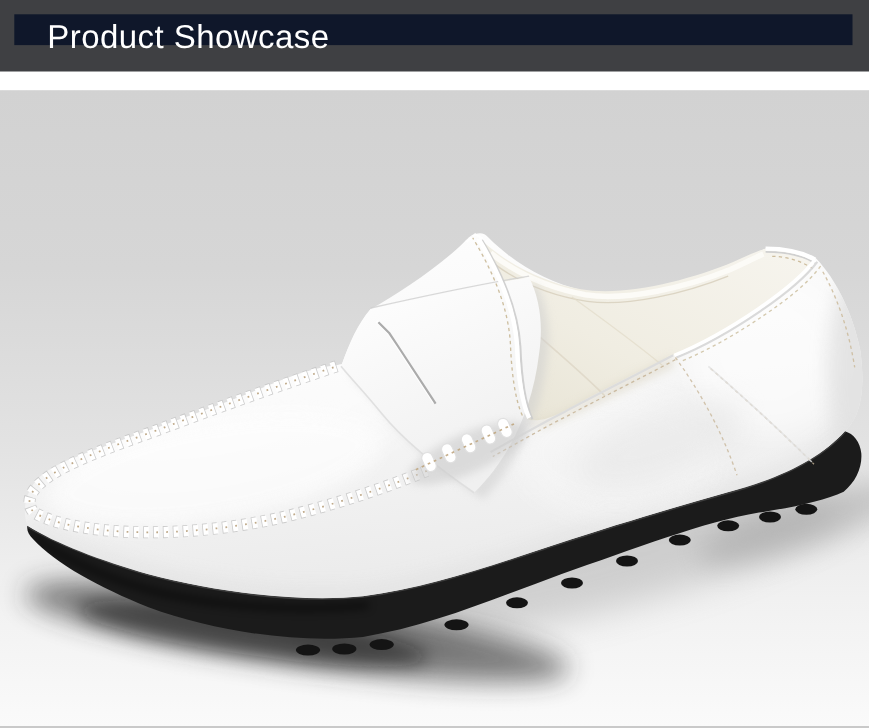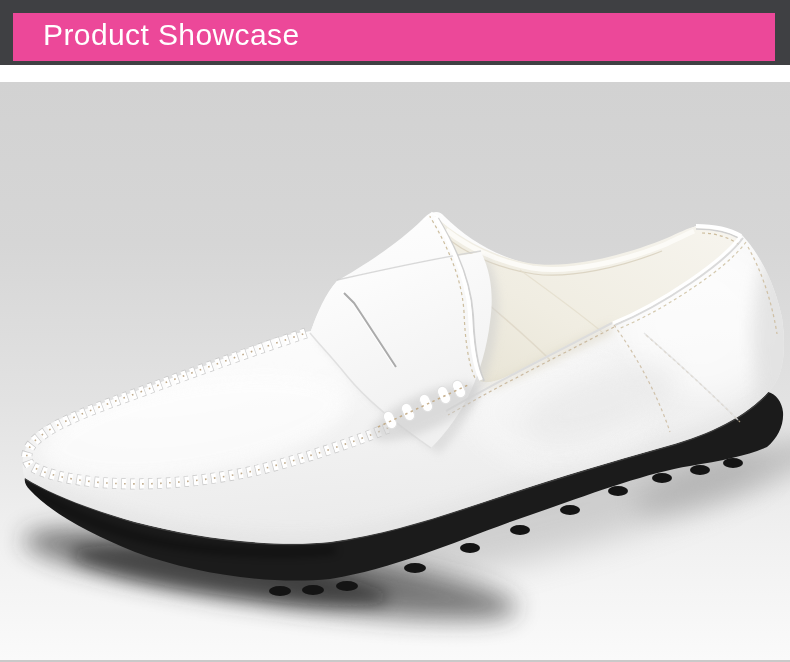--- a/index.html
+++ b/index.html
@@ -1,18 +1,18 @@
 <!DOCTYPE html>
 <html><head>
 <meta charset="utf-8">
 <style>
   html,body{margin:0;padding:0;background:#ffffff;}
   body{width:790px;height:662px;overflow:hidden;font-family:"Liberation Sans",sans-serif;}
   .banner{position:relative;width:790px;height:65px;background:#3f4043;}
-  .banner-inner{position:absolute;left:13px;right:15px;top:13px;height:48px;background:#ec4899;}
+  .banner-inner{position:absolute;left:13px;right:15px;top:13px;height:28px;background:#0f172a;}
   .banner-title{margin:0;padding:0 0 0 30px;line-height:44px;font-size:30px;font-weight:400;
     letter-spacing:.4px;color:#ffffff;font-family:"Liberation Sans",sans-serif;}
   .gap{width:790px;height:17px;background:#ffffff;}
   .photo-area{position:relative;width:790px;height:578px;border-bottom:2px solid #c9c9c9;
     background:linear-gradient(180deg,#d2d2d2 0%,#d6d6d6 28%,#e2e2e2 55%,#f1f1f1 80%,#fafafa 100%);}
   .photo-area svg{display:block;}
 </style>
 </head>
 <body>
 

